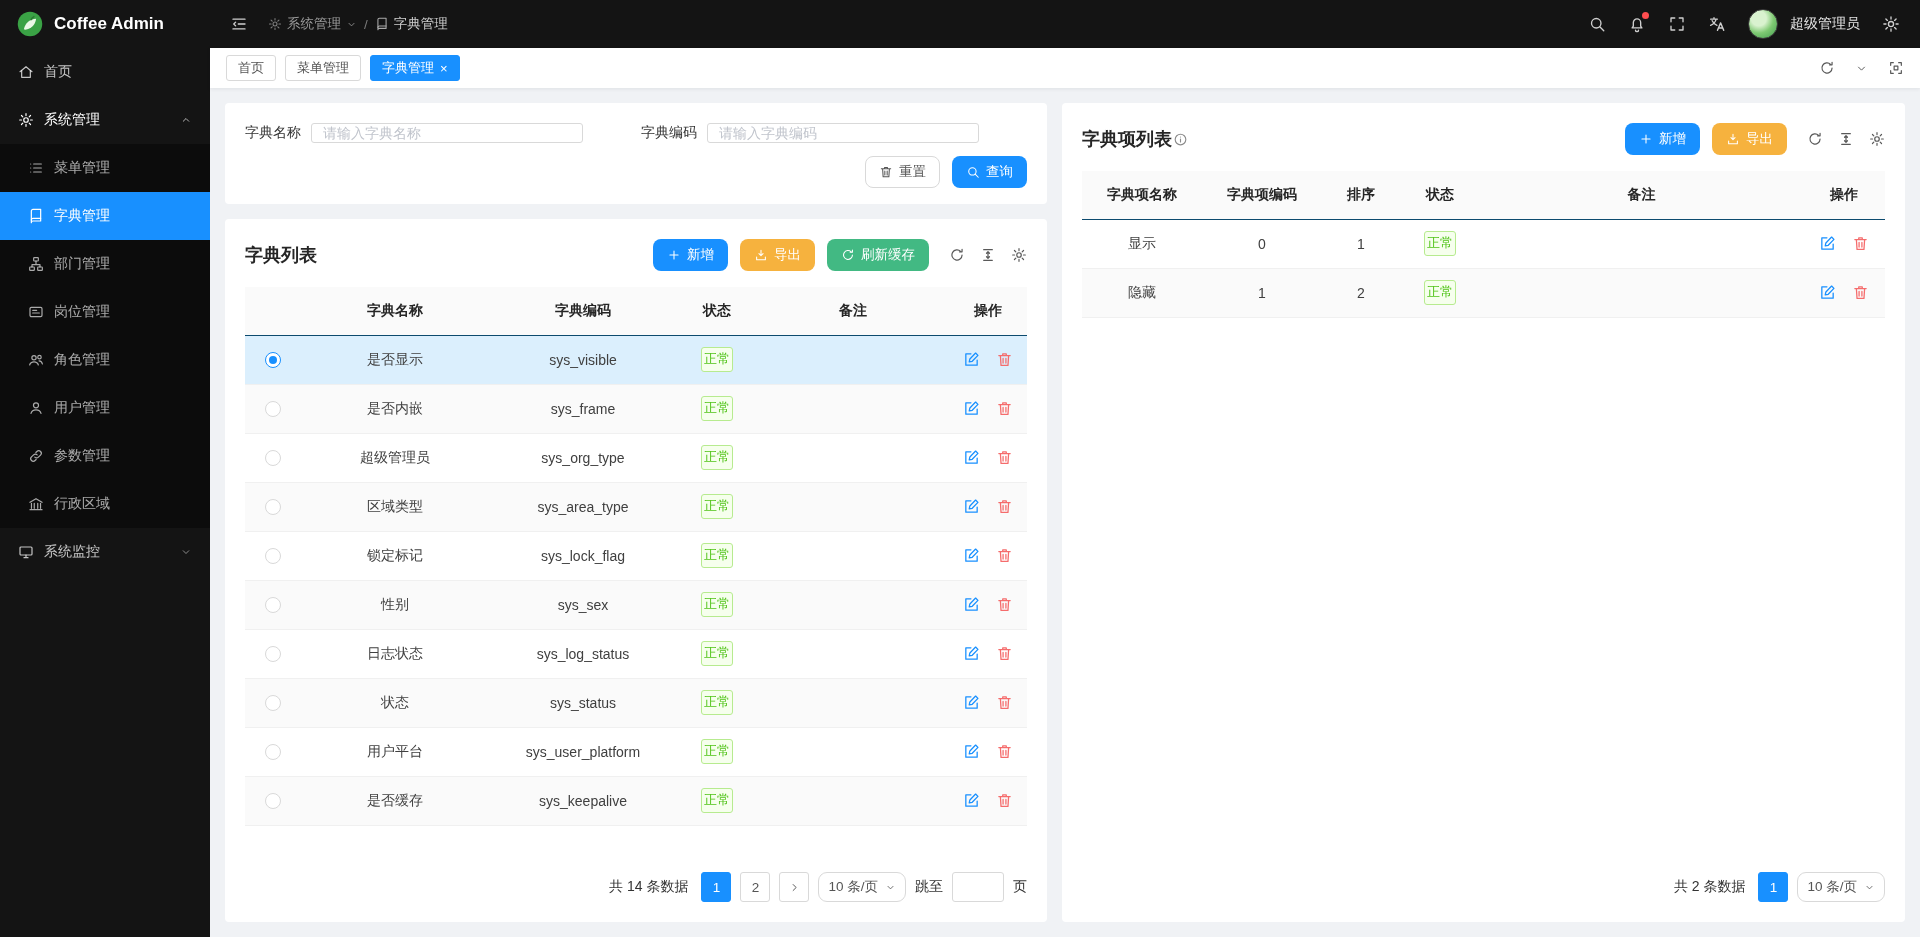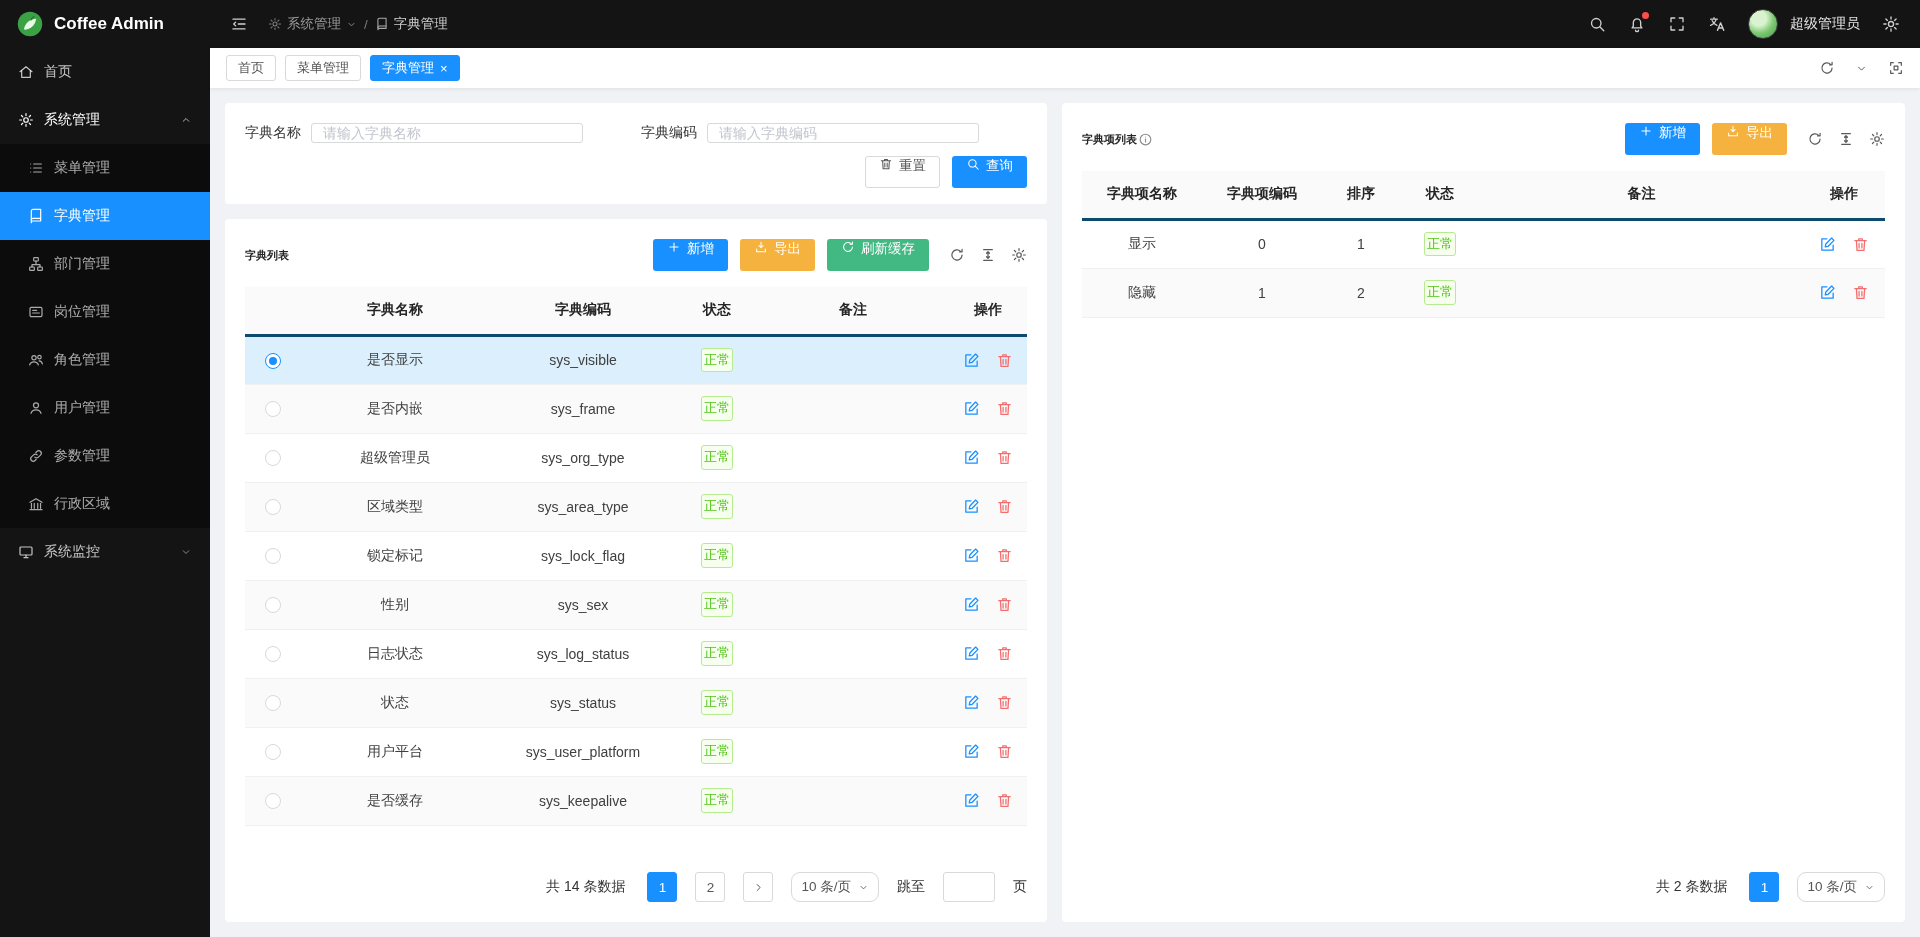--- a/index.html
+++ b/index.html
@@ -54,55 +54,55 @@
   
   .search-card { padding:20px 20px 16px; flex-shrink:0; }
   .form-row { display:flex; align-items:center; }
   .form-item { display:flex; align-items:center; }
   .form-item + .form-item { margin-left:58px; }
   .form-label { color:#333; margin-right:10px; white-space:nowrap; }
   .txt-input { width:272px; height:20px; border:1px solid #d9d9d9; border-radius:3px; padding:0 11px; font-size:14px; color:#333; outline:none; font-family:"Liberation Sans", sans-serif; }
   .txt-input::placeholder { color:#c0c4cc; }
   .btn-row { margin-top:13px; display:flex; justify-content:flex-end; gap:12px; }
 
-  .btn { height:32px; padding:0 13px; border-radius:3px; display:inline-flex; gap:6px; font-size:13.5px; cursor:pointer; border:1px solid transparent; background:#fff; font-family:"Liberation Sans", sans-serif; }
+  .btn { height:32px; padding:0 13px; border-radius:8px; display:inline-flex; align-items:center; gap:6px; font-size:13.5px; cursor:pointer; border:1px solid transparent; background:#fff; font-family:"Liberation Sans", sans-serif; }
   .btn .bi { width:14px; height:14px; }
   .btn-default { border-color:#d9d9d9; color:#555; }
   .btn-primary { background:#1890ff; color:#fff; }
   .btn-warning { background:#f6b23e; color:#fff; }
   .btn-success { background:#42b983; color:#fff; }
 
   
   .list-card { flex:1; display:flex; flex-direction:column; padding:20px; min-height:0; }
   .card-head { display:flex; align-items:center; margin-bottom:16px; flex-shrink:0; }
-  .card-title { font-size:11px; font-weight:bold; color:#262626; display:flex; align-items:center; gap:1px; }
+  .card-title { font-size:18px; font-weight:bold; color:#262626; display:flex; align-items:center; gap:1px; }
   .info-ic { width:15px; height:15px; color:#8c8c8c; cursor:pointer; }
   .head-actions { margin-left:auto; display:flex; align-items:center; gap:12px; }
   .tool-icons { display:flex; align-items:center; gap:15px; color:#595959; margin-left:8px; }
   .tool-icons .ti { width:16px; height:16px; cursor:pointer; }
 
   table { width:100%; border-collapse:collapse; table-layout:fixed; }
-  th { background:#fafafa; height:48px; font-size:14px; font-weight:bold; color:#262626; text-align:center; border-bottom:3px solid #0c4a6e; }
+  th { background:#fafafa; height:48px; font-size:14px; font-weight:bold; color:#262626; text-align:center; border-bottom:1px solid #0c4a6e; }
   td { height:49px; font-size:14px; color:#404040; text-align:center; border-bottom:1px solid #f0f0f0; background:#fff; overflow:hidden; white-space:nowrap; }
   tr.alt td { background:#fafafa; }
   tr.selected td { background:#dbeffd; }
 
   .radio { display:inline-block; width:16px; height:16px; border:1px solid #d9d9d9; border-radius:50%; background:#fff; vertical-align:middle; cursor:pointer; position:relative; }
   .radio.checked { border-color:#1890ff; }
   .radio.checked::after { content:""; position:absolute; left:3px; top:3px; width:8px; height:8px; border-radius:50%; background:#1890ff; }
 
   .tag-green { display:inline-block; padding:2px 2px; font-size:13px; color:#52c41a; background:#f6ffed; border:1px solid #b7eb8f; border-radius:3px; line-height:1.45; }
 
   .op { display:inline-flex; vertical-align:middle; cursor:pointer; }
   .op .oi { width:17px; height:17px; }
   .op-edit { color:#1890ff; margin-right:16px; }
   .op-del { color:#f56c6c; }
 
   
-  .pager { margin-top:auto; padding-top:16px; display:flex; justify-content:flex-end; align-items:center; gap:18px; font-size:14px; color:#333; flex-shrink:0; }
+  .pager { margin-top:auto; padding-top:16px; display:flex; justify-content:flex-end; align-items:center; gap:9px; font-size:14px; color:#333; flex-shrink:0; }
   .pg-total { margin-right:4px; }
   .pg-btn { min-width:30px; height:30px; padding:0 6px; border:1px solid #d9d9d9; border-radius:3px; background:#fff; display:inline-flex; align-items:center; justify-content:center; cursor:pointer; font-size:13.5px; color:#555; }
   .pg-btn.active { background:#1890ff; border-color:#1890ff; color:#fff; }
   .pg-btn .pgi { width:13px; height:13px; }
   .pg-size { height:30px; border:1px solid #d9d9d9; border-radius:9px; background:#fff; display:inline-flex; align-items:center; gap:7px; padding:0 9px; cursor:pointer; font-size:13.5px; color:#555; }
   .pg-size .pgi { width:11px; height:11px; }
   .jump-input { width:52px; height:30px; border:1px solid #d9d9d9; border-radius:3px; outline:none; padding:0 6px; font-size:14px; text-align:center; }
 </style>
 </head>
 <body>

